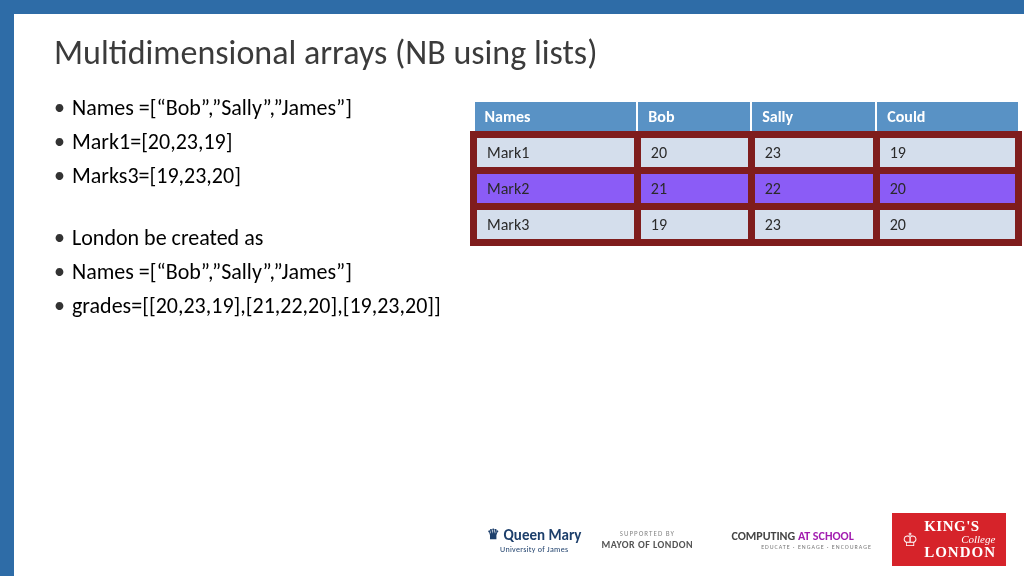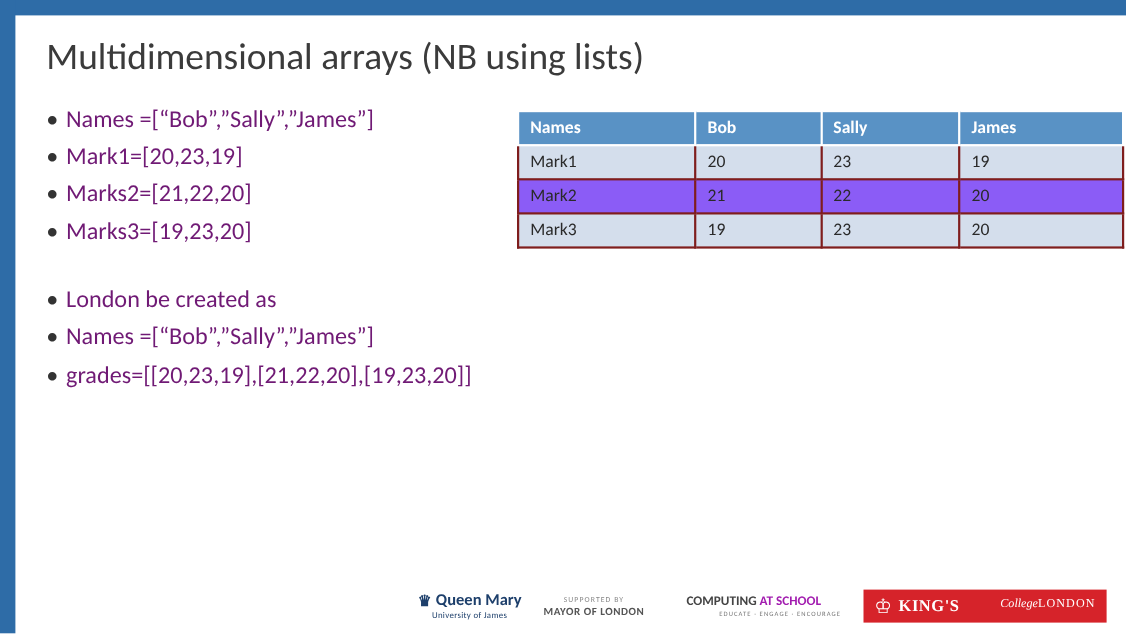--- a/index.html
+++ b/index.html
@@ -1,35 +1,35 @@
 <!DOCTYPE html>
 <html><head>
 <meta charset="utf-8">
 <style>
   * { box-sizing: border-box; margin: 0; padding: 0; }
   html, body { width: 1024px; height: 576px; font-family: "Segoe UI", Calibri, Arial, sans-serif; background: #fff; }
   .slide {
     width: 1024px; height: 576px; position: relative;
     border-top: 14px solid #2E6CA7;
     border-left: 14px solid #2E6CA7;
-    padding: 18px 28px 0 28px;
+    padding: 18px 28px 0 40px;
     color: #333;
   }
   .title {
     font-size: 34px;
     font-weight: 400;
     color: #3b3b3b;
     margin-bottom: 18px;
   }
   .body-row { display: flex; gap: 24px; }
   .bullets { flex: 0 0 auto; }
   ul.bullets { list-style: none; }
   ul.bullets li {
     font-size: 22px;
-    color: #701a75;
+    color: #000000;
     line-height: 1.55;
     position: relative;
     padding-left: 18px;
   }
   ul.bullets li::before {
     content: "•";
     position: absolute; left: 0; top: 0;
     color: #333;
   }
   ul.bullets li.spacer { height: 28px; }
@@ -45,21 +45,21 @@
   table.data th {
     background: #5992C5;
     color: #fff;
     text-align: left;
     font-weight: 600;
     padding: 5px 10px;
     border: 2px solid #fff;
   }
   table.data td {
     padding: 5px 10px;
-    border: 2px solid #7f1d1d;
+    border: 7px solid #7f1d1d;
   }
   table.data tr.rowA td { background: #D4DEEC; }
   table.data tr.rowB td { background: #8b5cf6; }
 
   .footer {
     position: absolute; bottom: 10px; right: 18px;
     display: flex; align-items: center; gap: 20px;
   }
   .logo { display: flex; flex-direction: column; align-items: center; font-size: 9px; color: #555; }
   .logo.qm { color: #1d3f6b; }
@@ -71,53 +71,52 @@
   .logo.cas .main { font-size: 12px; font-weight: 800; color: #444; }
   .logo.cas .main .accent { color: #a21caf; }
   .logo.cas .sub { font-size: 6px; letter-spacing: 1px; color: #777; margin-left: 48px;}
   .logo.kcl {
     background: #d6232a; color: #fff; padding: 6px 10px;
     font-family: Georgia, "Times New Roman", serif;
     display: flex; flex-direction: row; align-items: center; gap: 6px;
     font-size: 11px; line-height: 1;
   }
   .logo.kcl .crest { font-size: 18px; }
-  .logo.kcl .text { display: flex; flex-direction: row; }
+  .logo.kcl .text { display: flex; flex-direction: column; }
   .logo.kcl .kings { font-size: 15px; font-weight: 700; letter-spacing: .5px;}
   .logo.kcl .college { font-style: italic; font-size: 11px; margin-left: 37px; }
-  .logo.kcl .london { font-size: 11px; letter-spacing: 1px; font-weight: 400;}
+  .logo.kcl .london { font-size: 15px; letter-spacing: 1px; font-weight: 700;}
 </style>
 </head>
 <body>
 
 <div class="slide">
 
   <h1 class="title">Multidimensional arrays (NB using lists)</h1>
 
   <div class="body-row">
     <ul class="bullets">
       <li>Names =[“Bob”,”Sally”,”James”]</li>
       <li>Mark1=[20,23,19]</li>
-      <li>Marks2=[21,22,20]</li>
       <li>Marks3=[19,23,20]</li>
       <li class="spacer"></li>
       <li>London be created as</li>
       <li>Names =[“Bob”,”Sally”,”James”]</li>
       <li>grades=[[20,23,19],[21,22,20],[19,23,20]]</li>
     </ul>
   </div>
 
   <div class="table-wrap">
     <table class="data">
       <thead>
         <tr>
           <th>Names</th>
           <th>Bob</th>
           <th>Sally</th>
-          <th>James</th>
+          <th>Could</th>
         </tr>
       </thead>
       <tbody>
         <tr class="rowA">
           <td>Mark1</td>
           <td>20</td>
           <td>23</td>
           <td>19</td>
         </tr>
         <tr class="rowB">

